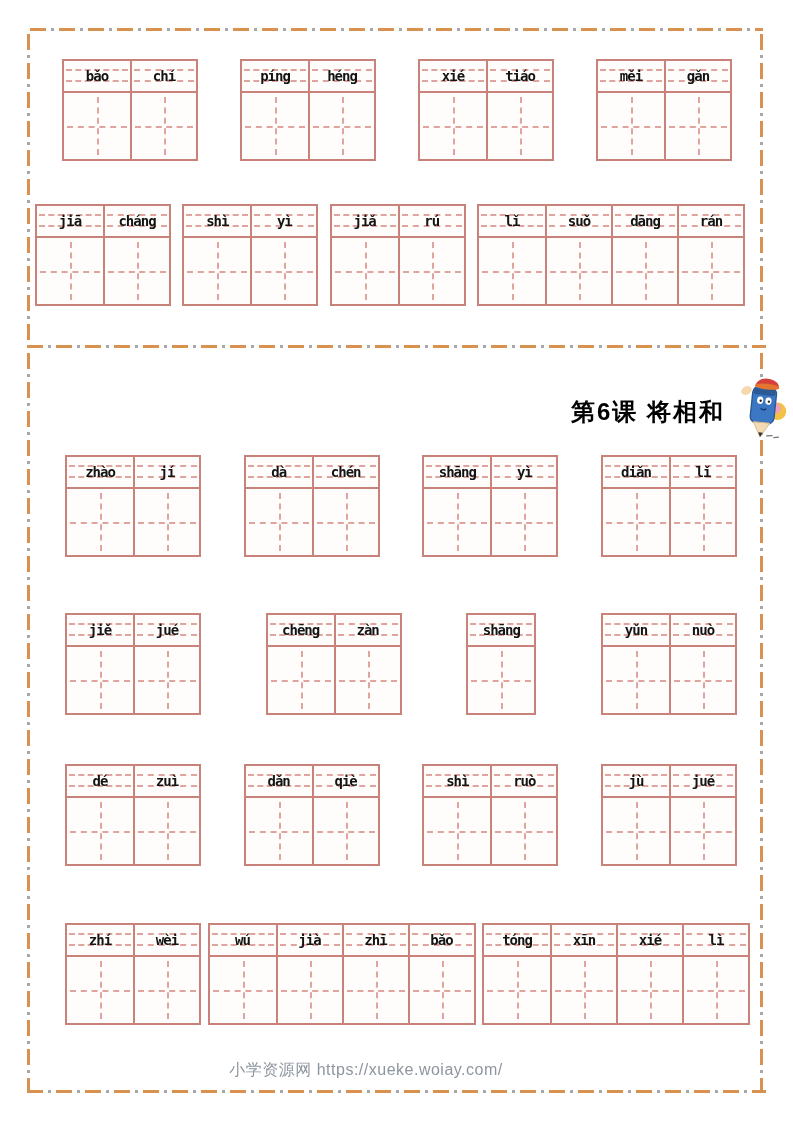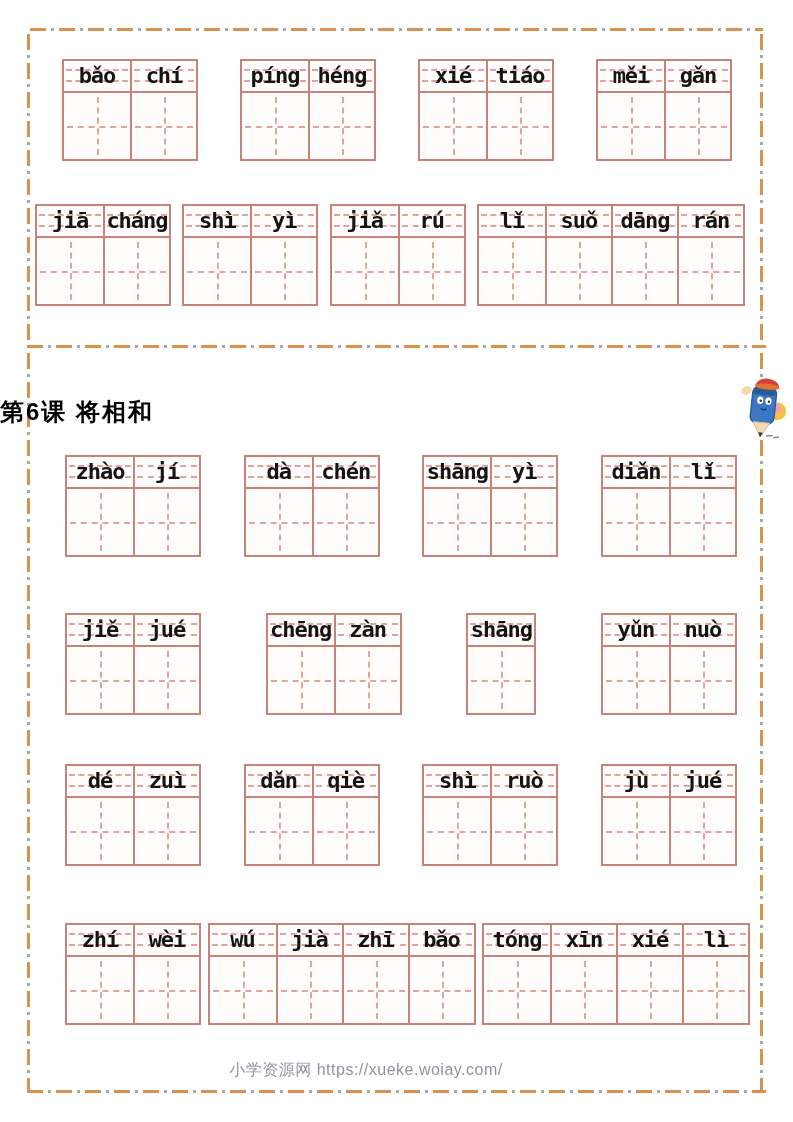--- a/index.html
+++ b/index.html
@@ -42,30 +42,30 @@
   .word-grid{display:flex;border:2px solid var(--grid-line);background:#fffdfc;}
   .char-cell{width:66px;}
   .char-cell + .char-cell{border-left:2px solid var(--grid-line);}
   .pinyin-box{position:relative;height:32px;border-bottom:2px solid var(--grid-line);
       display:flex;align-items:center;justify-content:center;}
   .pinyin-box::before,.pinyin-box::after{content:"";position:absolute;left:2px;right:2px;height:0;
       border-top:2px dashed var(--grid-dash);}
   .pinyin-box::before{top:8px;}
   .pinyin-box::after{top:19px;}
   .pinyin{position:relative;z-index:2;font-family:"DejaVu Sans Mono","Liberation Mono",monospace;
-      font-size:22px;font-weight:bold;color:var(--ink);letter-spacing:-1px;line-height:1;}
+      font-size:14px;font-weight:bold;color:var(--ink);letter-spacing:-1px;line-height:1;}
   .write-box{position:relative;height:66px;}
   .write-box::before{content:"";position:absolute;left:50%;top:4px;bottom:4px;width:0;
       border-left:2px dashed var(--grid-dash);}
   .write-box::after{content:"";position:absolute;top:50%;left:3px;right:3px;height:0;
       border-top:2px dashed var(--grid-dash);}
 
   
   .title-row{position:absolute;left:0;top:383px;width:793px;display:flex;
-      align-items:center;justify-content:space-between;gap:28px;}
+      align-items:center;justify-content:flex-end;gap:10px;}
   .lesson-title{font-size:24px;font-weight:bold;color:#000;letter-spacing:2px;}
   .mascot{width:58px;height:66px;margin-top:-8px;}
 
   
   .footer{position:absolute;left:0;top:1060px;width:732px;text-align:center;
       font-size:16px;color:var(--footer-gray);letter-spacing:0.5px;}
 </style>
 </head>
 <body>
 

